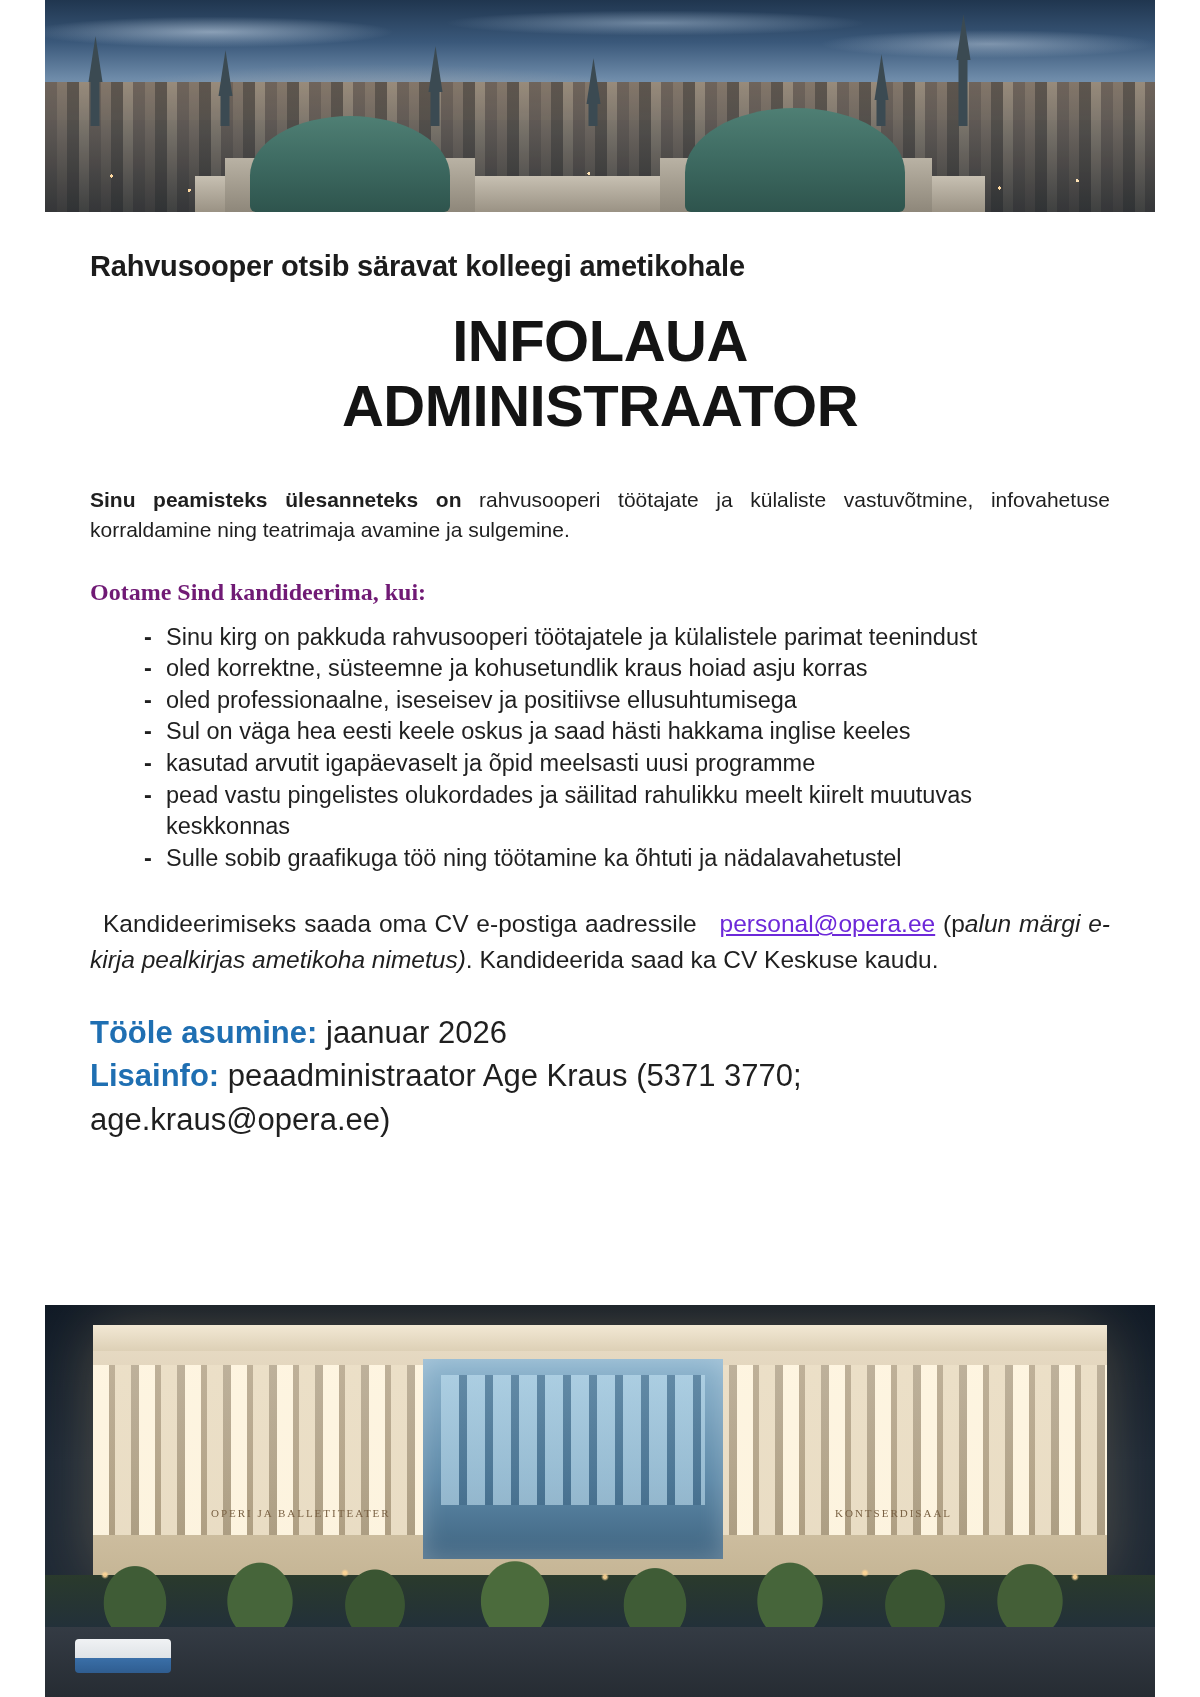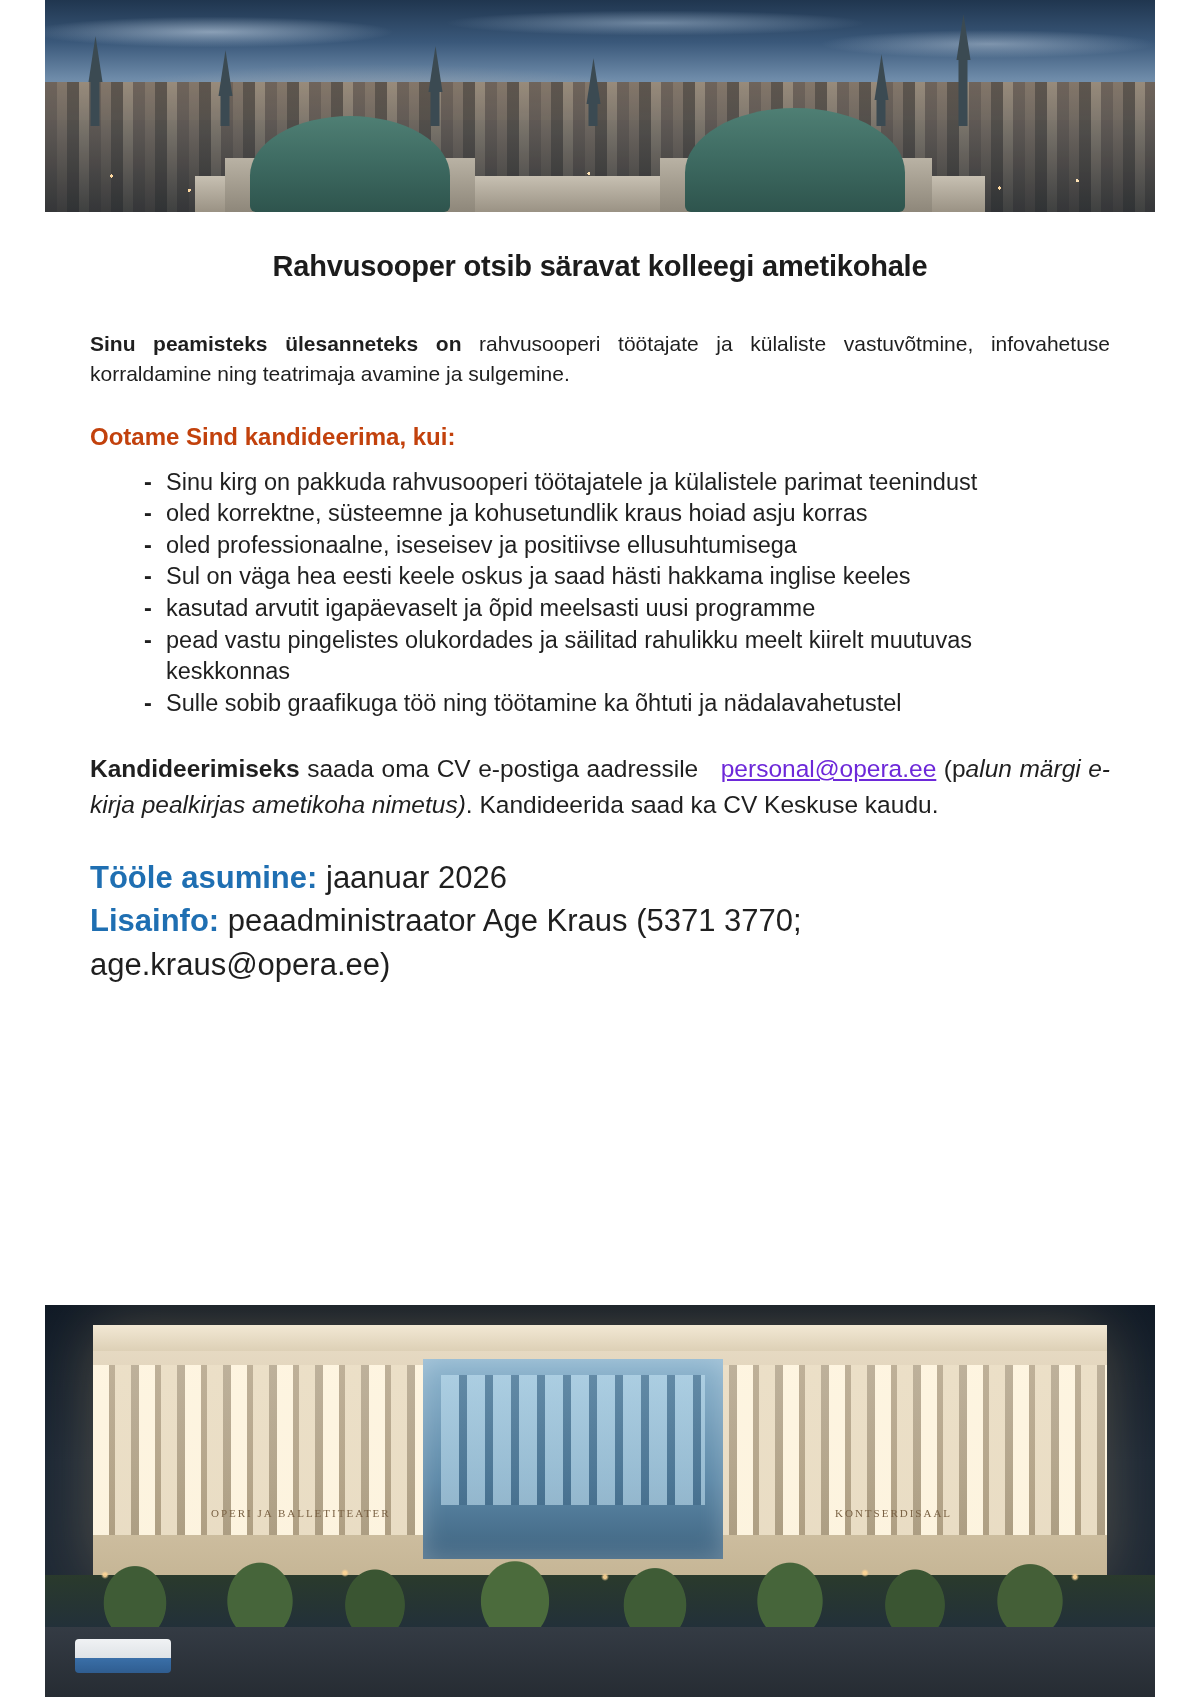--- a/index.html
+++ b/index.html
@@ -123,21 +123,21 @@
     border-right: 7px solid transparent;
     border-bottom: 46px solid #3b4a52;
   }
 
   
   .content {
     padding: 0 45px;
   }
   .kicker {
     margin: 38px 0 0 0;
-    text-align: center;
+    text-align: left;
     font-size: 29px;
     font-weight: bold;
     letter-spacing: -0.2px;
     color: #1c1c1c;
   }
   .headline {
     margin: 26px 0 0 0;
     text-align: center;
     font-size: 58px;
     line-height: 1.12;
@@ -152,21 +152,22 @@
     line-height: 1.42;
     text-align: justify;
     color: #1f1f1f;
   }
   .lead b { font-weight: bold; }
 
   .section-title {
     margin: 34px 0 6px 0;
     font-size: 24px;
     font-weight: bold;
-    color: #c2410c;
+    color: #701a75;
+    font-family: Liberation Serif, serif;
   }
 
   ul.reqs {
     list-style: none;
     margin: 16px;
     padding: 0 0 0 34px;
   }
   ul.reqs li {
     position: relative;
     font-size: 23.5px;
@@ -184,21 +185,21 @@
     font-size: 23.5px;
   }
 
   .apply {
     margin: 32px 0 0 0;
     font-size: 24.5px;
     line-height: 1.44;
     text-align: justify;
     color: #1f1f1f;
   }
-  .apply b { font-weight: bold; }
+  .apply b { font-weight: normal; margin-left: 13px; }
   .apply i { font-style: italic; }
   .apply a {
     color: #6d28d9;
     text-decoration: underline;
     margin-left: 15px;
   }
 
   .meta {
     margin: 34px 0 0 0;
     font-size: 31px;
@@ -360,20 +361,24 @@
     <div class="dome-base b1"></div>
     <div class="dome-base b2"></div>
     <div class="dome d1"></div>
     <div class="dome d2"></div>
   </div>
 
   <div class="content">
 
     <div class="kicker">Rahvusooper otsib säravat kolleegi ametikohale</div>
 
+    <h1 class="headline">
+      <span>INFOLAUA</span><br>
+      <span>ADMINISTRAATOR</span>
+    </h1>
 
     <p class="lead">
       <b>Sinu peamisteks ülesanneteks on</b><span> rahvusooperi töötajate ja külaliste vastuvõtmine, infovahetuse korraldamine ning teatrimaja avamine ja sulgemine.</span>
     </p>
 
     <div class="section-title">Ootame Sind kandideerima, kui:</div>
 
     <ul class="reqs">
       <li>Sinu kirg on pakkuda rahvusooperi töötajatele ja külalistele parimat teenindust</li>
       <li>oled korrektne, süsteemne ja kohusetundlik kraus hoiad asju korras</li>

